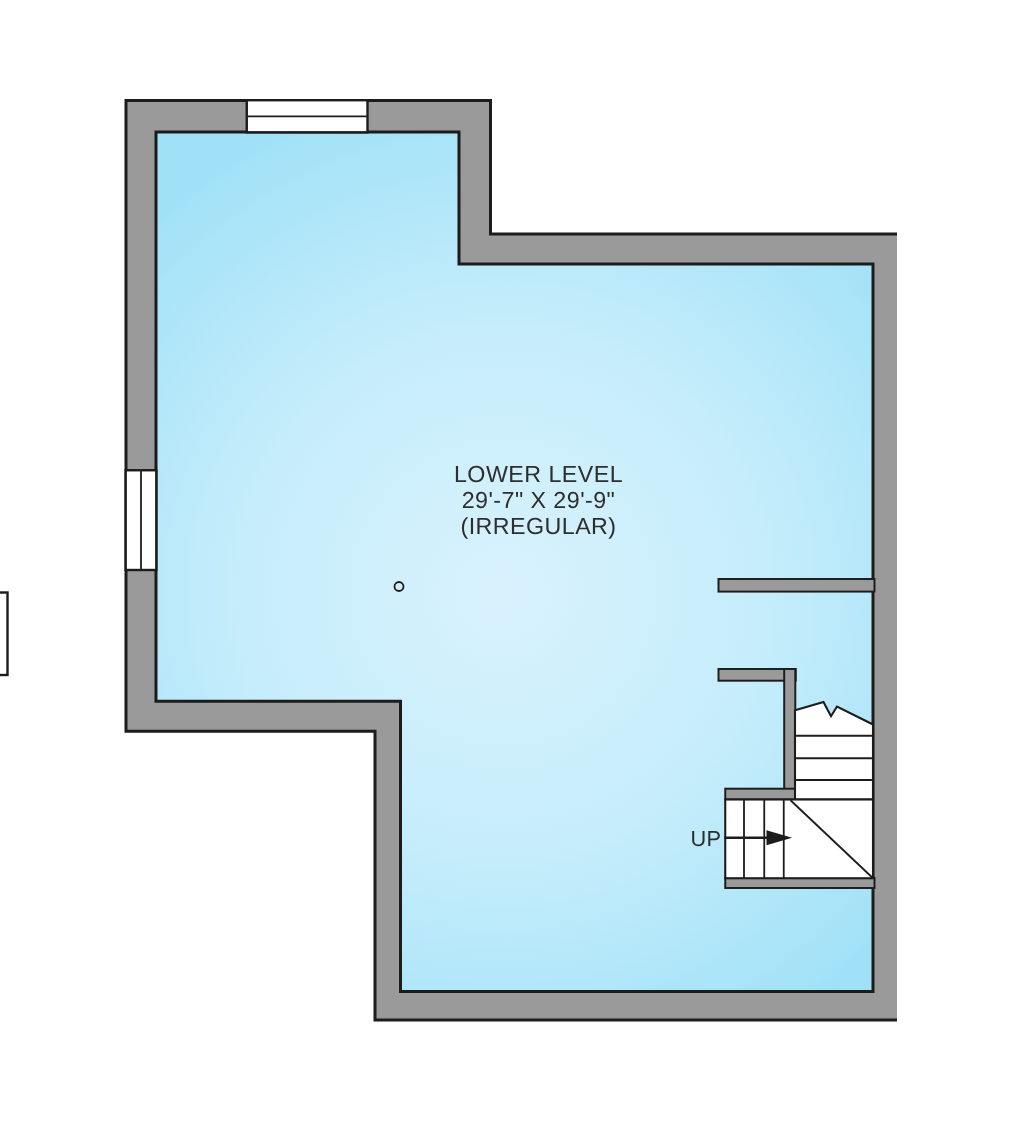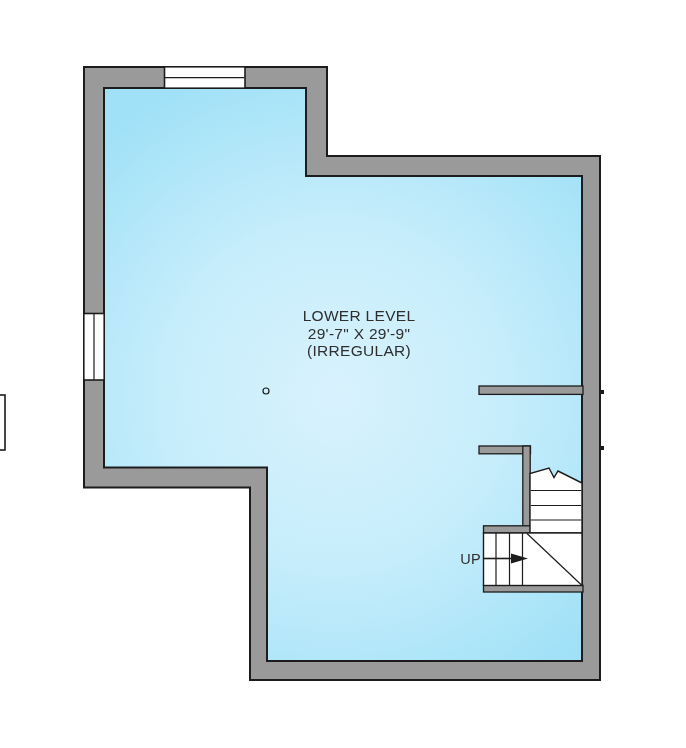--- a/index.html
+++ b/index.html
@@ -1,16 +1,16 @@
 <!DOCTYPE html>
 <html style="--background: #ffffff; --wall_fill: #9a9a9a; --wall_outline: #1c1c1c; --floor_center: #d8f2fd; --floor_mid: #c6edfb; --floor_edge: #a0e1f7; --window_fill: #ffffff; --stair_fill: #ffffff; --label_color: #2e2e2e;"><head>
 <meta charset="utf-8">
 <style>
   html,body{margin:0;padding:0;background:var(--background,#ffffff);}
-  .plan-wrap{width:686px;height:748px;position:relative;overflow:hidden;}
+  .plan-wrap{width:598px;height:748px;position:relative;overflow:hidden;}
   svg{display:block;}
   text{font-family:"Liberation Sans",sans-serif;}
   .wall{fill:var(--wall_fill,#9a9a9a);stroke:var(--wall_outline,#1c1c1c);stroke-width:2;}
   .wallpiece{fill:var(--wall_fill,#9a9a9a);stroke:var(--wall_outline,#1c1c1c);stroke-width:1.3;}
   .floor{fill:url(#floorGrad);stroke:var(--wall_outline,#1c1c1c);stroke-width:2;}
   .window{fill:var(--window_fill,#ffffff);stroke:var(--wall_outline,#1c1c1c);stroke-width:1.6;}
   .thin{stroke:var(--wall_outline,#1c1c1c);stroke-width:1.2;fill:none;}
   .stair{fill:var(--stair_fill,#ffffff);stroke:var(--wall_outline,#1c1c1c);stroke-width:1.4;}
   .ink{fill:var(--wall_outline,#1c1c1c);}
   .arrow-shaft{stroke:var(--wall_outline,#1c1c1c);stroke-width:1.6;fill:none;}

